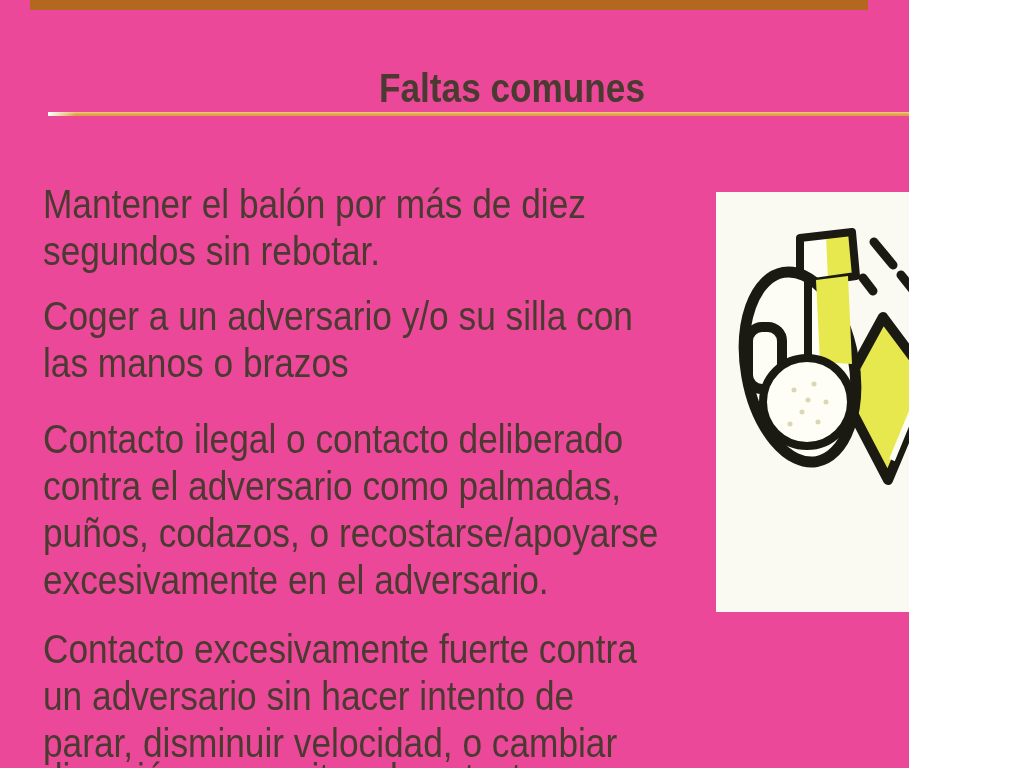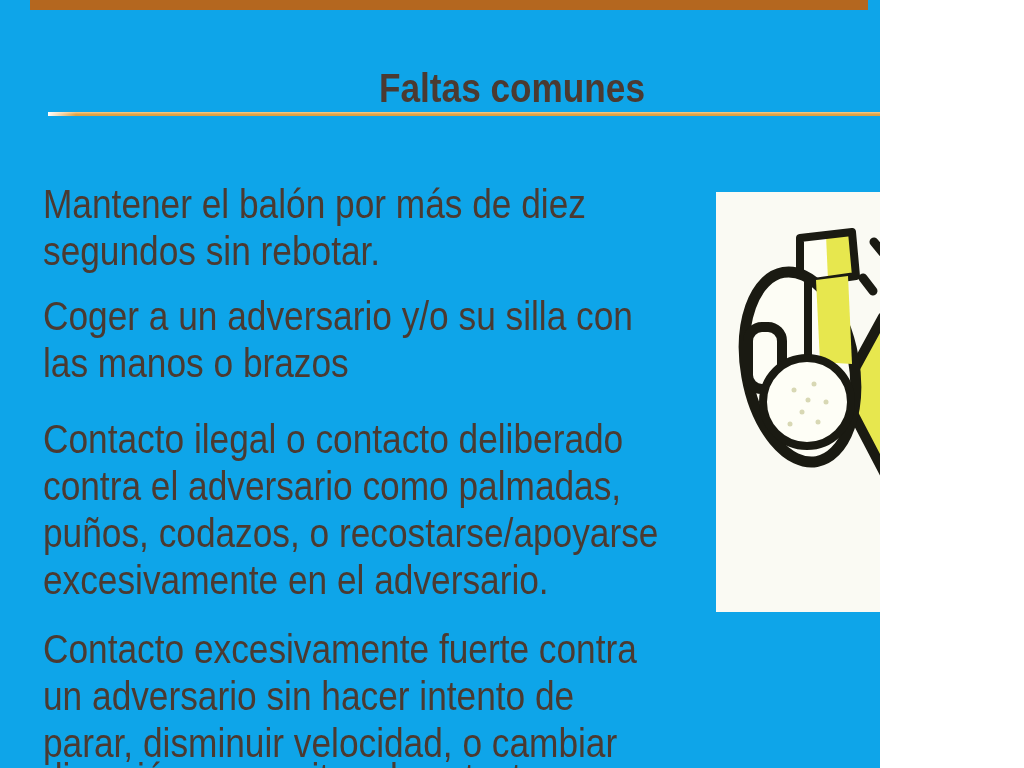--- a/index.html
+++ b/index.html
@@ -1,22 +1,23 @@
 <!DOCTYPE html>
 <html><head>
 <meta charset="utf-8">
 <style>
   html, body { margin: 0; padding: 0; background: #ffffff; }
   .slide {
     position: relative;
     width: 880px;
     height: 768px;
-    background: #0ea5e9;
+    background: #ec4899;
     overflow: hidden;
     font-family: "Liberation Sans", "DejaVu Sans", sans-serif;
+    padding-left: 29px;
   }
 
   
   .top-bar {
     position: absolute;
     left: 30px; top: 0;
     width: 838px; height: 10px;
     background: #B4671F;
   }
 

